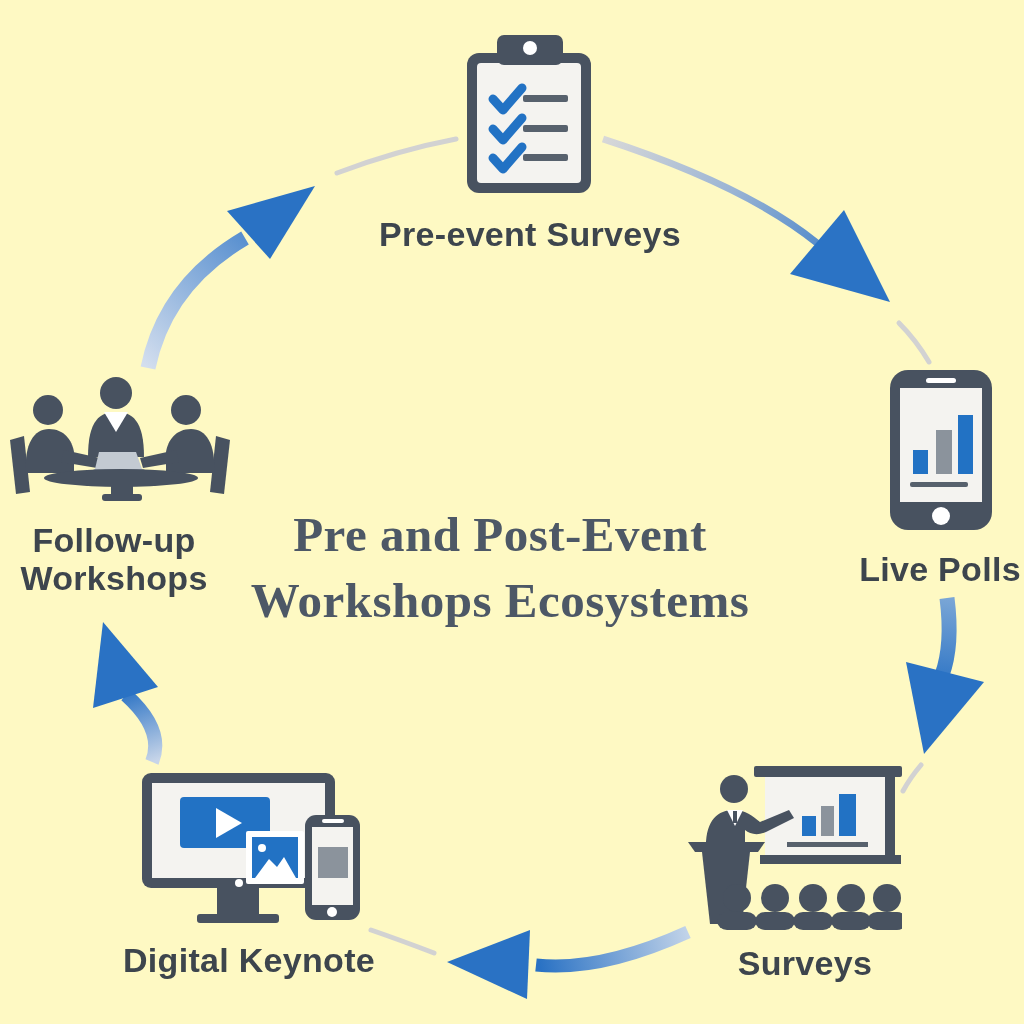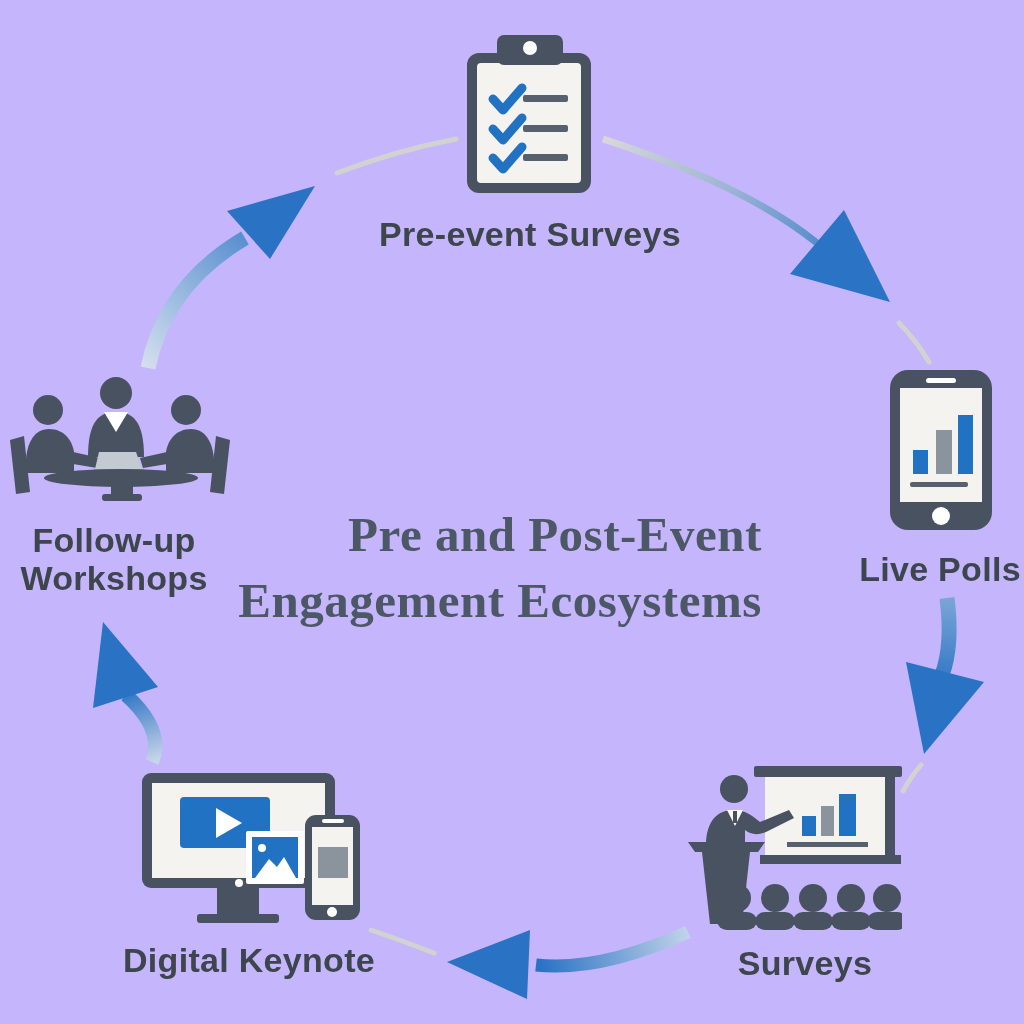--- a/index.html
+++ b/index.html
@@ -1,34 +1,34 @@
 <!DOCTYPE html>
 <html style="--icon-dark: #485260; --accent-blue: #2272c4; --bar-gray: #8b939c; --arc-gray: #d2d2d2; --label-color: #3d454d; --title-color: #4d5866; --paper: #f4f3f0;"><head>
 <meta charset="utf-8">
 <style>
   html,body{margin:0;padding:0;background:#fff;}
-  .canvas{position:relative;width:1024px;height:1024px;background:#c4b5fd;overflow:hidden;
+  .canvas{position:relative;width:1024px;height:1024px;background:#fef9c3;overflow:hidden;
           font-family:"Liberation Sans",sans-serif;text-decoration:underline;}
   .layer{position:absolute;left:0;top:0;width:1024px;height:1024px;}
   .icon{position:absolute;}
   .ic .dk{fill:var(--icon-dark,#485260);}
   .ic .bl{fill:var(--accent-blue,#2272c4);}
   .ic .wh{fill:#ffffff;}
   .ic .pp{fill:var(--paper,#f4f3f0);}
   .ic .gy{fill:var(--bar-gray,#8b939c);}
   .ic .ln{fill:#57616d;}
   .ic .lt{fill:#c3cad2;}
   .ic .lt2{fill:#8e98a2;}
   .chk{stroke:var(--accent-blue,#2272c4);stroke-width:9;fill:none;
        stroke-linecap:round;stroke-linejoin:round;}
   .arc{stroke:var(--arc-gray,#d2d2d2);stroke-width:5;fill:none;stroke-linecap:round;}
   .node-label{position:absolute;transform:translateX(-50%);font-weight:700;font-size:34px;
               color:var(--label-color,#3d454d);white-space:nowrap;letter-spacing:.3px;}
   .node-label.wrap{white-space:normal;width:240px;text-align:center;line-height:38px;}
-  .title{position:absolute;left:500px;top:502px;transform:translateX(-50%);text-align:right;
+  .title{position:absolute;left:500px;top:502px;transform:translateX(-50%);text-align:center;
          font-family:"Liberation Serif","DejaVu Serif",serif;font-weight:600;font-size:49px;
          line-height:66px;color:var(--title-color,#4d5866);white-space:nowrap;letter-spacing:.5px;}
   .title span{display:block;}
 </style>
 </head>
 <body>
 
 <div class="canvas">
 
   <svg class="layer" viewBox="0 0 1024 1024">
@@ -183,16 +183,16 @@
   </svg>
 
   <div class="node-label" style="left:530px;top:215px">Pre-event Surveys</div>
   <div class="node-label" style="left:940px;top:550px">Live Polls</div>
   <div class="node-label" style="left:805px;top:944px">Surveys</div>
   <div class="node-label" style="left:249px;top:941px">Digital Keynote</div>
   <div class="node-label wrap" style="left:114px;top:521px">Follow-up Workshops</div>
 
   <div class="title">
     <span>Pre and Post-Event</span>
-    <span>Engagement Ecosystems</span>
+    <span>Workshops Ecosystems</span>
   </div>
 
 </div>
 
 </body></html>

